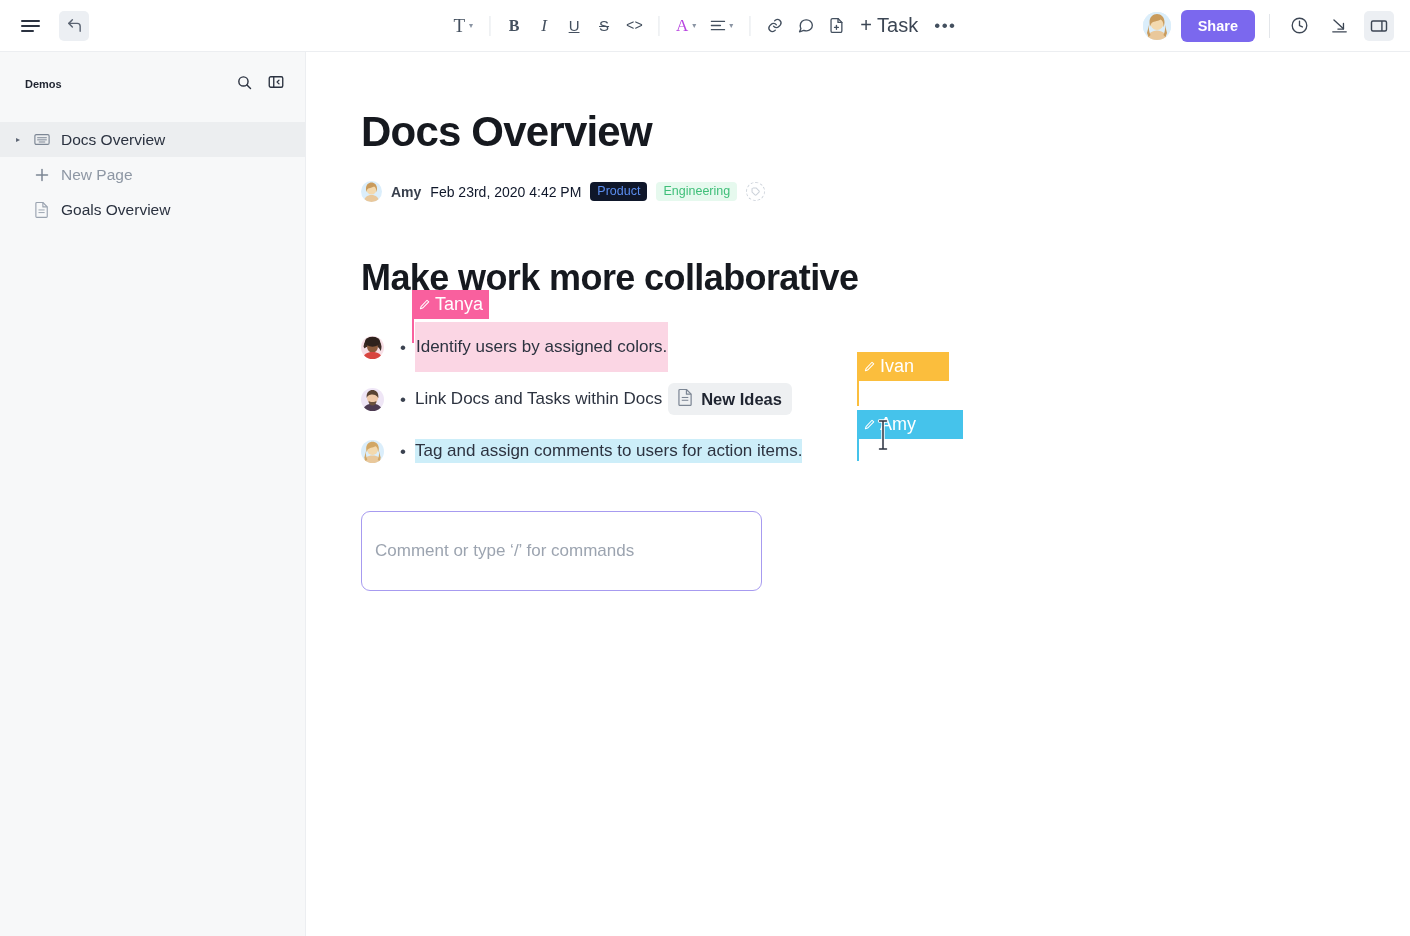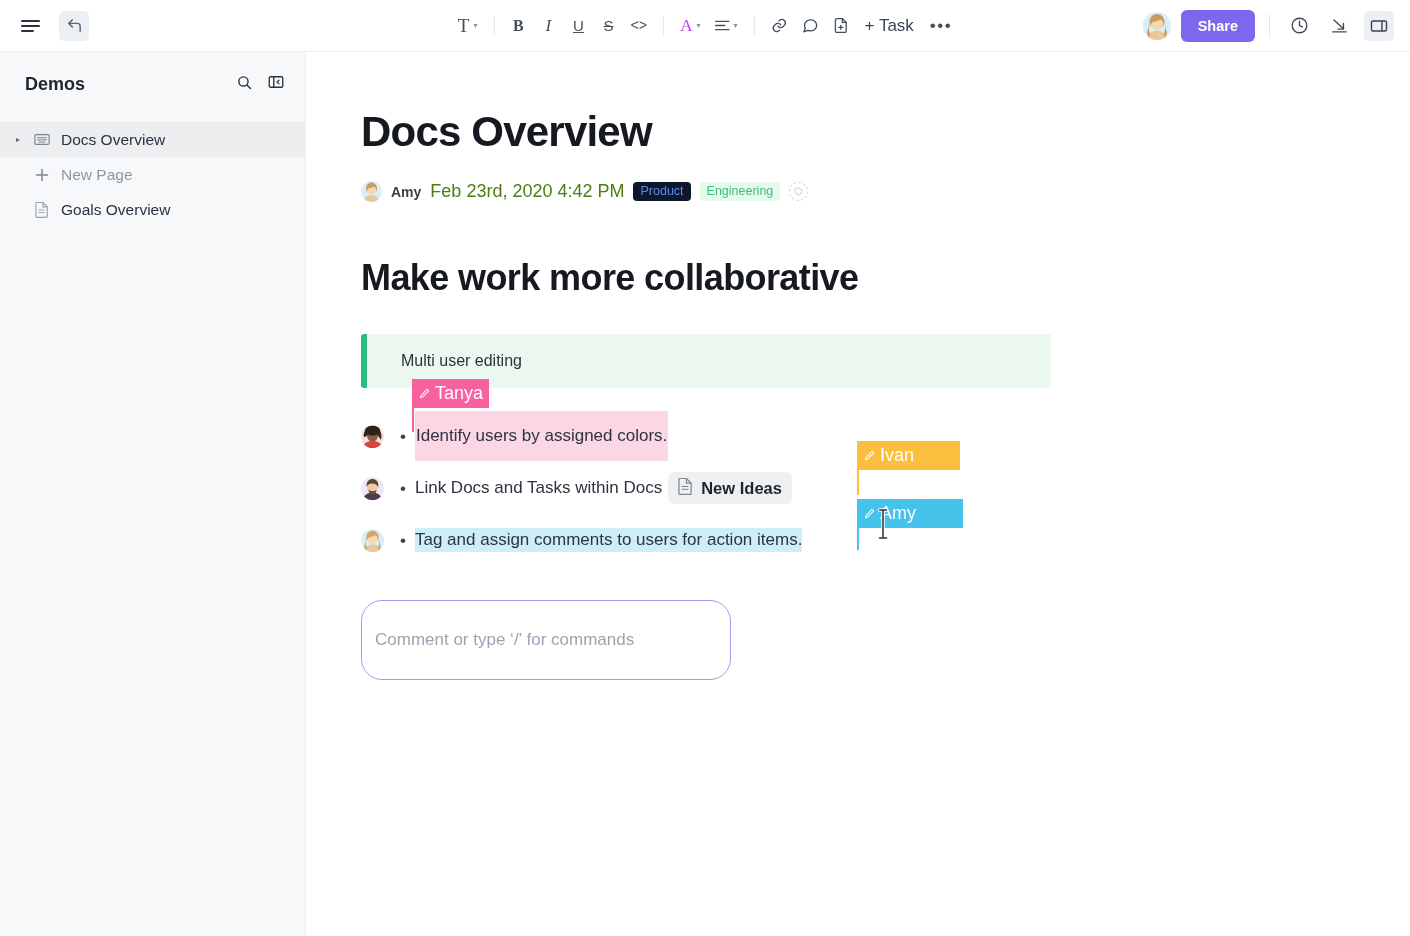--- a/index.html
+++ b/index.html
@@ -67,21 +67,21 @@
   }
   .tb-sep { width: 1px; height: 20px; background: #e3e6ea; margin: 0 8px; }
   .caret { font-size: 8px; color: #8a94a3; }
   .tb-serif { font-family: "Liberation Serif", serif; font-size: 19px; }
   .tb-bold { font-weight: bold; font-size: 16px; font-family: "Liberation Serif", serif;}
   .tb-ital { font-style: italic; font-family: "Liberation Serif", serif; font-size: 17px; }
   .tb-under { text-decoration: underline; font-size: 15px; }
   .tb-strike { text-decoration: line-through; font-size: 15px; }
   .tb-code { font-family: "Liberation Mono", monospace; font-size: 14px; }
   .tb-colorA { color: #b845e0; font-family: "Liberation Serif", serif; font-size: 17px; }
-  .tb-task { font-size: 17px; padding: 0 8px; color: #3c4654; }
+  .tb-task { font-size: 20px; padding: 0 8px; color: #3c4654; }
   .tb-dots { letter-spacing: 1.5px; font-size: 17px; }
 
   .topbar-right {
     margin-left: auto;
     display: flex;
     align-items: center;
     gap: 10px;
     padding-right: 16px;
   }
   .avatar {
@@ -112,21 +112,21 @@
     border-right: 1px solid #eceef1;
     flex: none;
     position: relative;
   }
   .sb-header {
     height: 64px;
     display: flex;
     align-items: center;
     padding: 0 20px 0 25px;
   }
-  .sb-title { font-size: 18px; font-weight: bold; color: #1f2430; }
+  .sb-title { font-size: 11px; font-weight: bold; color: #1f2430; }
   .sb-header-icons { margin-left: auto; display: flex; align-items: center; gap: 14px; }
   .sb-list { padding-top: 6px; }
   .sb-item {
     height: 35px;
     display: flex;
     align-items: center;
     gap: 10px;
     padding-left: 13px;
     font-size: 15.5px;
     color: #2b3240;
@@ -157,21 +157,21 @@
   }
   .doc-meta {
     display: flex;
     align-items: center;
     gap: 9px;
     margin-top: 25px;
     font-size: 14px;
   }
   .meta-avatar { width: 21px; height: 21px; border-radius: 50%; overflow: hidden; flex: none; }
   .meta-author { color: #39404d; font-weight: bold; font-size: 14px; }
-  .meta-date { color: #4d7c0f; font-size: 18px; }
+  .meta-date { color: #0f172a; font-size: 14px; }
   .tag {
     font-size: 12.5px;
     padding: 3px 7px;
     border-radius: 4px;
     line-height: 1;
   }
   .tag-product { background: #0f172a; color: #5b8def; }
   .tag-engineering { background: #e6f9ee; color: #3fbf79; }
   .tag-add {
     width: 19px; height: 19px;
@@ -251,24 +251,24 @@
     line-height: 1.15;
   }
   .cursor-caret {
     position: absolute;
     width: 2px;
   }
   .pencil { display: inline-block; width: 11px; height: 11px; }
 
   .comment-box {
     margin-top: 34px;
-    width: 370px;
+    width: 401px;
     height: 80px;
     border: 1.5px solid #a79bf0;
-    border-radius: 21px;
+    border-radius: 9px;
     display: flex;
     align-items: center;
     padding: 0 13px;
     cursor: text;
   }
   .comment-placeholder { color: #9ca4b0; font-size: 17px; }
 
   
   .ibeam {
     position: absolute;
@@ -479,23 +479,20 @@
         <span class="tag tag-engineering">Engineering</span>
         <span class="tag-add">
           <svg width="9" height="9" viewBox="0 0 12 12" fill="none" stroke="#ccd2da" stroke-width="1.4" stroke-linecap="round">
             <path d="M6.8 1.3 10.7 5.2a1.2 1.2 0 0 1 0 1.7L7 10.6a1.2 1.2 0 0 1-1.7 0L1.4 6.7V2.4a1 1 0 0 1 1-1z"></path>
           </svg>
         </span>
       </div>
 
       <h2 class="h1">Make work more collaborative</h2>
 
-      <div class="callout">
-        <span>Multi user editing</span>
-      </div>
 
       <div class="bullets">
 
         <div class="bullet-row" style="margin-top:8px;">
           <span class="b-avatar">
             <svg viewBox="0 0 23 23" width="23" height="23">
               <rect width="23" height="23" fill="#f7dfe6"></rect>
               <path d="M2.5 10.5a9 9 0 0 1 18 0c0 3-1 4.5-1 4.5s-1-5.5-8-5.5c-5 0-8 3-8 3z" fill="#3b2a24"></path>
               <ellipse cx="11.5" cy="11" rx="5.4" ry="5.8" fill="#8c5a3c"></ellipse>
               <path d="M2 23c0-4.6 4.2-7 9.5-7S21 18.4 21 23z" fill="#d8453f"></path>
@@ -531,21 +528,21 @@
               <svg width="15" height="18" viewBox="0 0 16 19" fill="none" stroke="#7c8694" stroke-width="1.3" stroke-linejoin="round">
                 <path d="M2 1.5h7l5 5v11a1 1 0 0 1-1 1H2a1 1 0 0 1-1-1v-15a1 1 0 0 1 1-1z"></path>
                 <polyline points="9 1.5 9 6.5 14 6.5"></polyline>
                 <line x1="4" y1="10" x2="11" y2="10" stroke-width="1.1"></line>
                 <line x1="4" y1="13" x2="11" y2="13" stroke-width="1.1"></line>
               </svg>
             </span>
             <span>New Ideas</span>
           </span>
 
-          <span class="cursor-label" style="background:#fbbe3d; left:496px; top:-21px; width:103px;">
+          <span class="cursor-label" style="background:#fbbe3d; left:496px; top:-21px; width:92px;">
             <svg class="pencil" viewBox="0 0 14 14" fill="none" stroke="#ffffff" stroke-width="1.3" stroke-linecap="round" stroke-linejoin="round">
               <path d="M10.2 1.6 12.4 3.8 4.6 11.6 1.8 12.4l.8-2.8z"></path>
             </svg>
             <span>Ivan</span>
           </span>
           <span class="cursor-caret" style="background:#fbbe3d; left:496px; top:3px; height:30px;"></span>
         </div>
 
         <div class="bullet-row">
           <span class="b-avatar">

